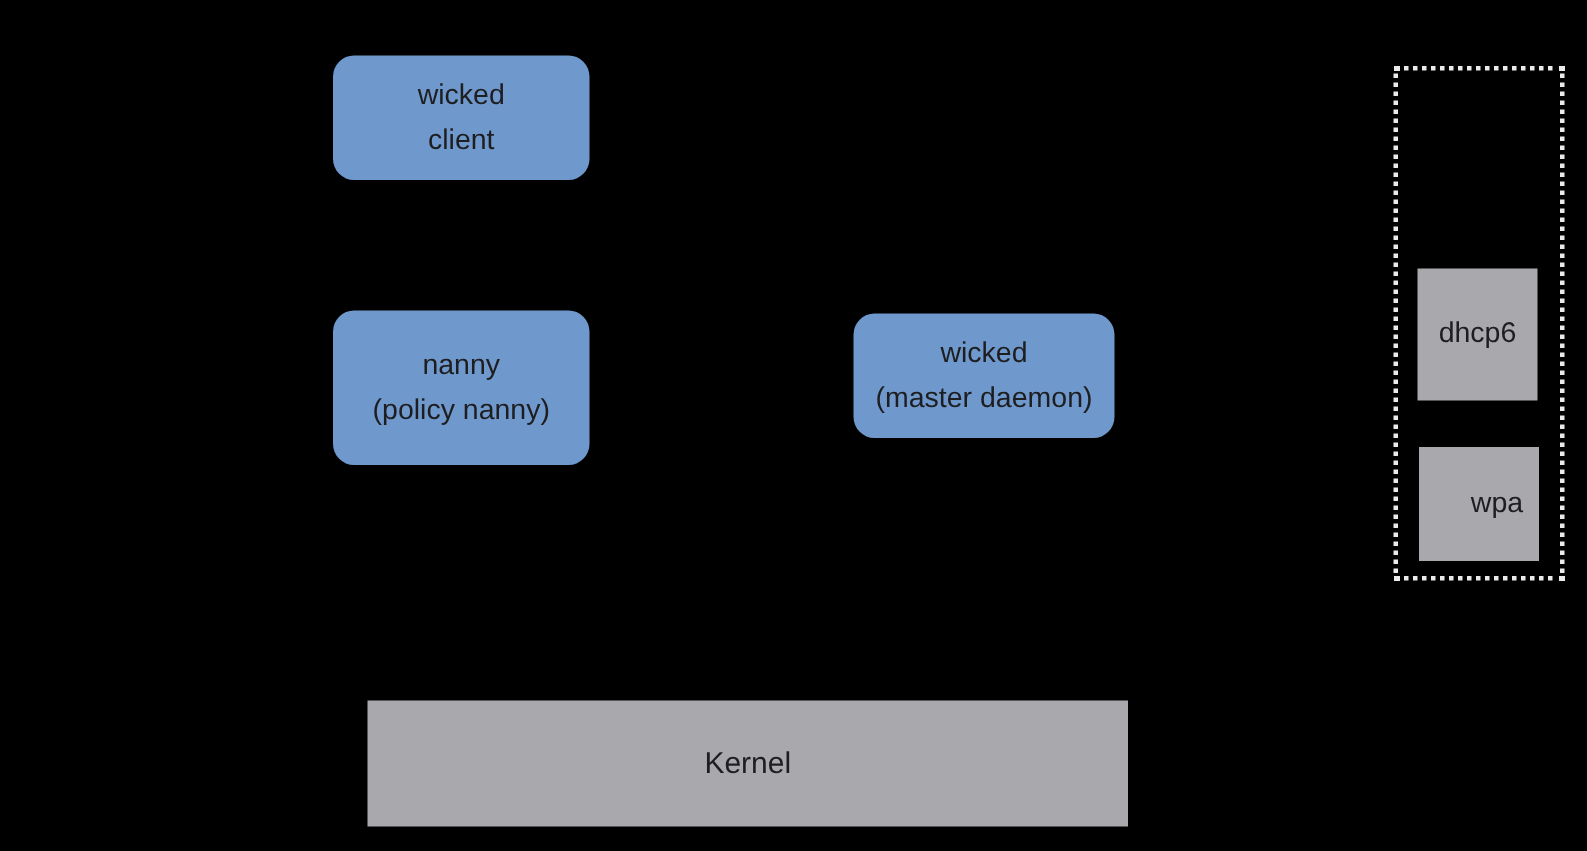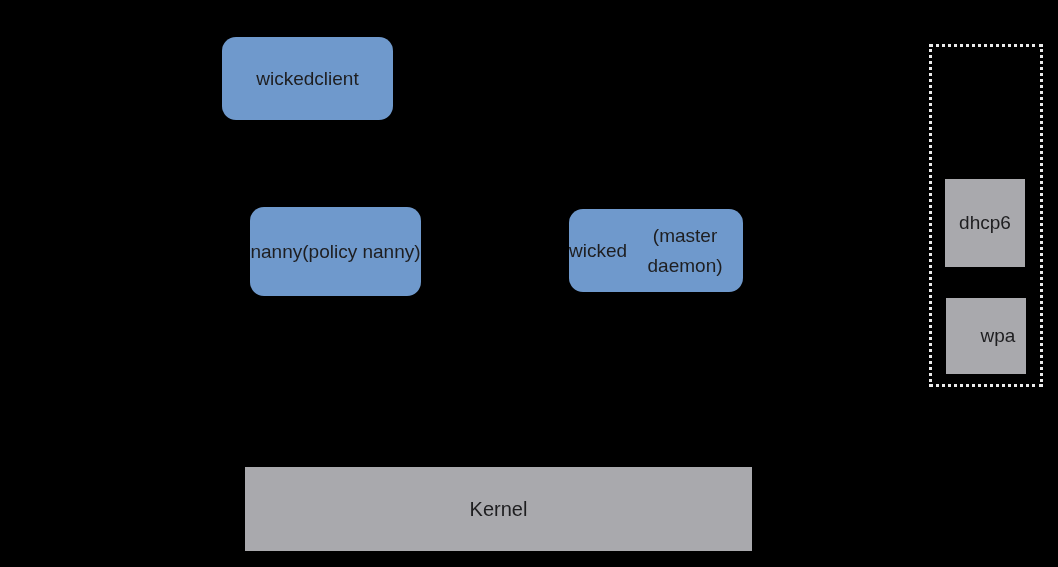--- a/index.html
+++ b/index.html
@@ -11,39 +11,39 @@
     position: relative;
     width: 1058px;
     height: 567px;
     background: #000000;
     overflow: hidden;
     font-family: "Liberation Sans", sans-serif;
   }
   .node {
     position: absolute;
     display: flex;
-    flex-direction: row;
+    flex-direction: column;
     align-items: center;
     justify-content: center;
     text-align: center;
     color: #1e1e20;
     box-sizing: border-box;
   }
   .node-blue {
     background: #6f99cc;
     border-radius: 14px;
     font-size: 19px;
     line-height: 30px;
   }
   .node-gray {
     background: #a9a9ad;
     font-size: 19px;
   }
   .wicked-client   { left: 222px; top: 37px;  width: 171px; height: 83px; }
-  .nanny           { left: 222px; top: 207px; width: 171px; height: 89px; margin-left: 28px; }
+  .nanny           { left: 222px; top: 207px; width: 171px; height: 103px; }
   .wicked-master   { left: 569px; top: 209px; width: 174px; height: 83px; }
   .supplicants-box {
     position: absolute;
     left: 929px; top: 44px; width: 114px; height: 343px;
     border: 3px dotted #ebebeb;
     box-sizing: border-box;
     background: transparent;
   }
   .dhcp4  { left: 945px; top: 61px;  width: 80px; height: 75px; }
   .dhcp6  { left: 945px; top: 179px; width: 80px; height: 88px; }

